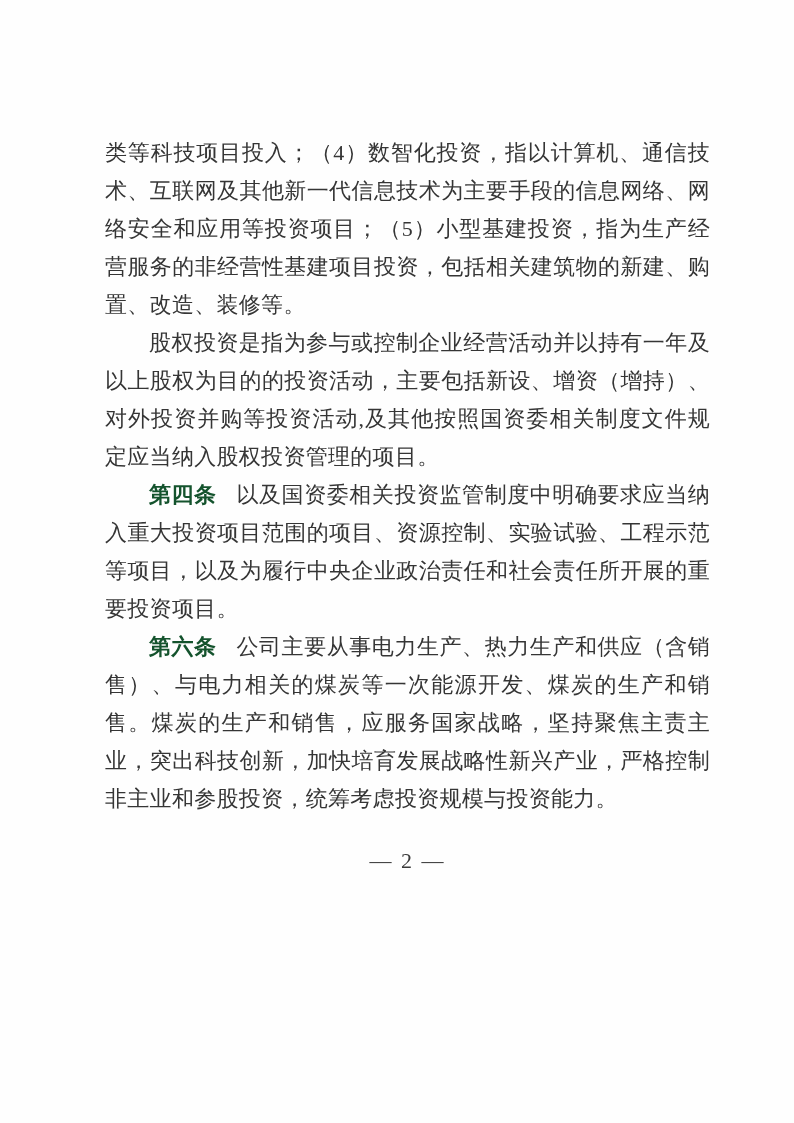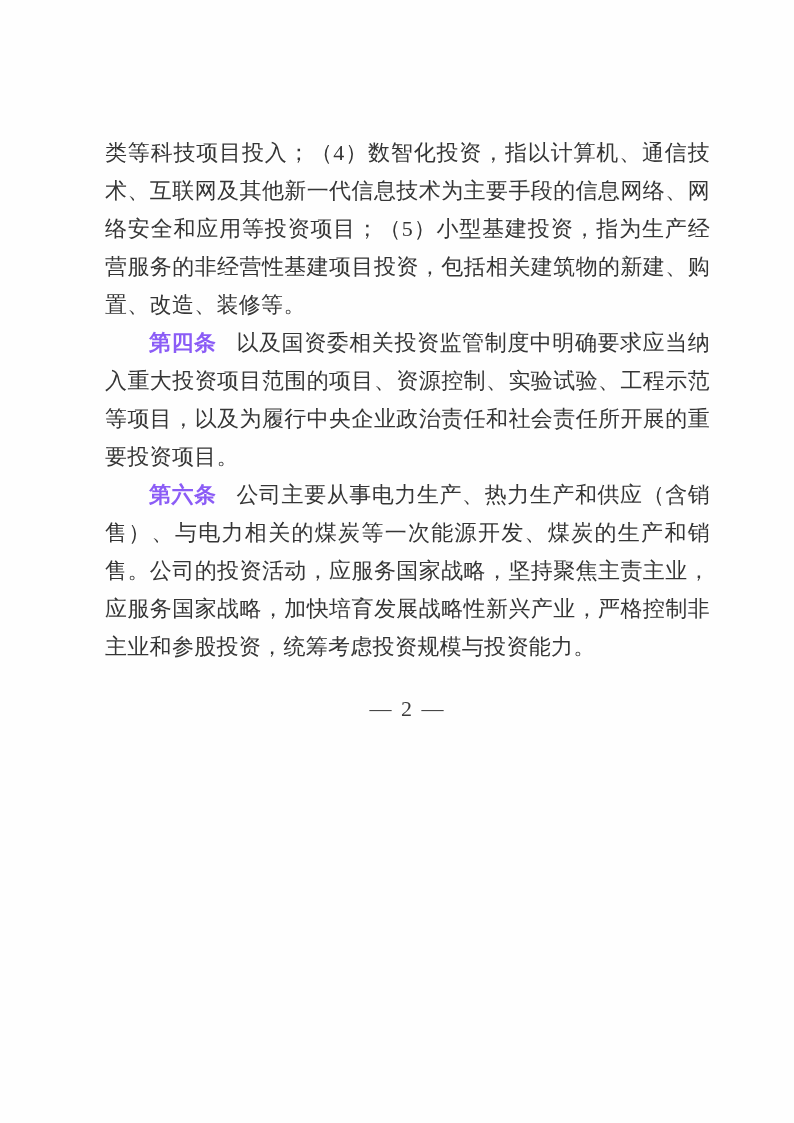--- a/index.html
+++ b/index.html
@@ -24,41 +24,42 @@
     line-height: 38px;
     text-align: justify;
     text-justify: inter-character;
     letter-spacing: 0.3px;
   }
   .doc-body p.indent {
     text-indent: 2em;
   }
   .term {
     font-weight: 700;
-    color: #8b5cf6;
+    color: #14532d;
     margin-right: 0.9em;
   }
   .page-footer {
     margin-top: 30px;
     text-align: center;
     font-size: 22px;
     letter-spacing: 2px;
     color: #3a3a3a;
   }
 </style>
 </head>
 <body>
 
 <div class="page">
   <div class="doc-body">
 
     <p><span>类等科技项目投入；（4）数智化投资，指以计算机、通信技术、互联网及其他新一代信息技术为主要手段的信息网络、网络安全和应用等投资项目；（5）小型基建投资，指为生产经营服务的非经营性基建项目投资，包括相关建筑物的新建、购置、改造、装修等。</span></p>
 
+    <p class="indent"><span>股权投资是指为参与或控制企业经营活动并以持有一年及以上股权为目的的投资活动，主要包括新设、增资（增持）、对外投资并购等投资活动,及其他按照国资委相关制度文件规定应当纳入股权投资管理的项目。</span></p>
 
     <p class="indent"><b class="term">第四条</b><span>以及国资委相关投资监管制度中明确要求应当纳入重大投资项目范围的项目、资源控制、实验试验、工程示范等项目，以及为履行中央企业政治责任和社会责任所开展的重要投资项目。</span></p>
 
 
-    <p class="indent"><b class="term">第六条</b><span>公司主要从事电力生产、热力生产和供应（含销售）、与电力相关的煤炭等一次能源开发、煤炭的生产和销售。公司的投资活动，应服务国家战略，坚持聚焦主责主业，应服务国家战略，加快培育发展战略性新兴产业，严格控制非主业和参股投资，统筹考虑投资规模与投资能力。</span></p>
+    <p class="indent"><b class="term">第六条</b><span>公司主要从事电力生产、热力生产和供应（含销售）、与电力相关的煤炭等一次能源开发、煤炭的生产和销售。煤炭的生产和销售，应服务国家战略，坚持聚焦主责主业，突出科技创新，加快培育发展战略性新兴产业，严格控制非主业和参股投资，统筹考虑投资规模与投资能力。</span></p>
 
   </div>
 
   <div class="page-footer">— 2 —</div>
 </div>
 
 </body></html>

